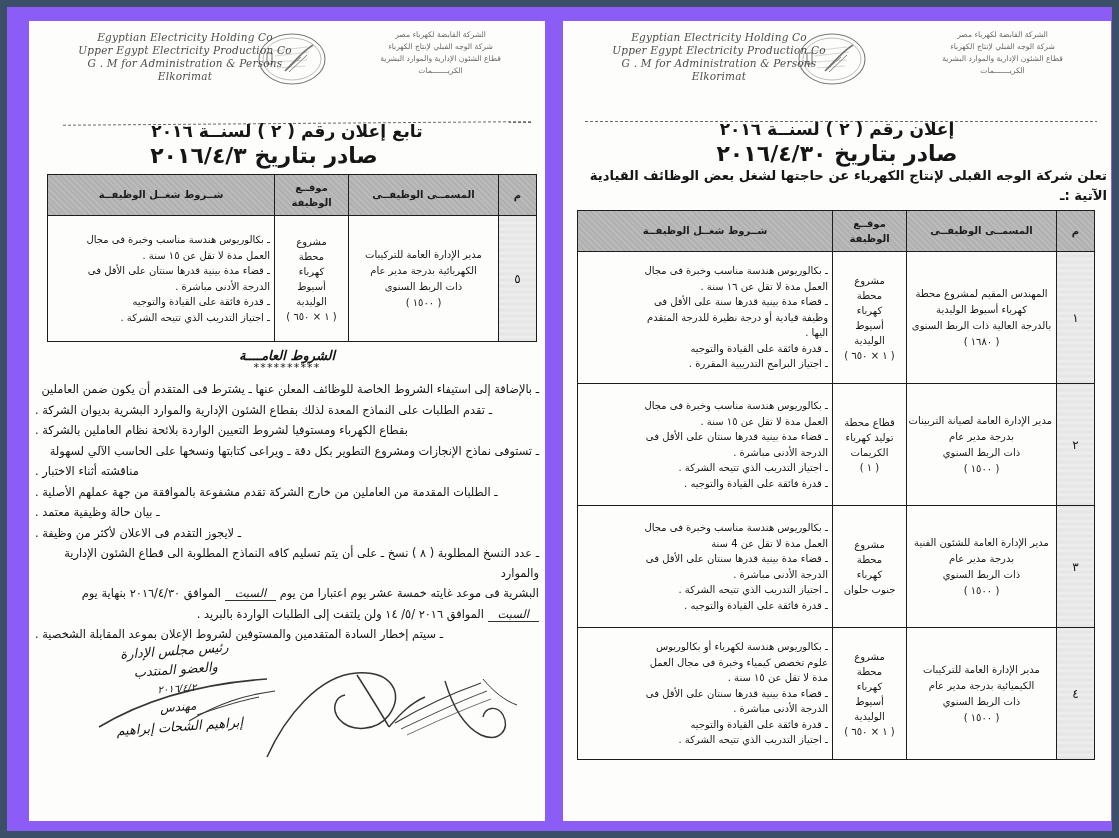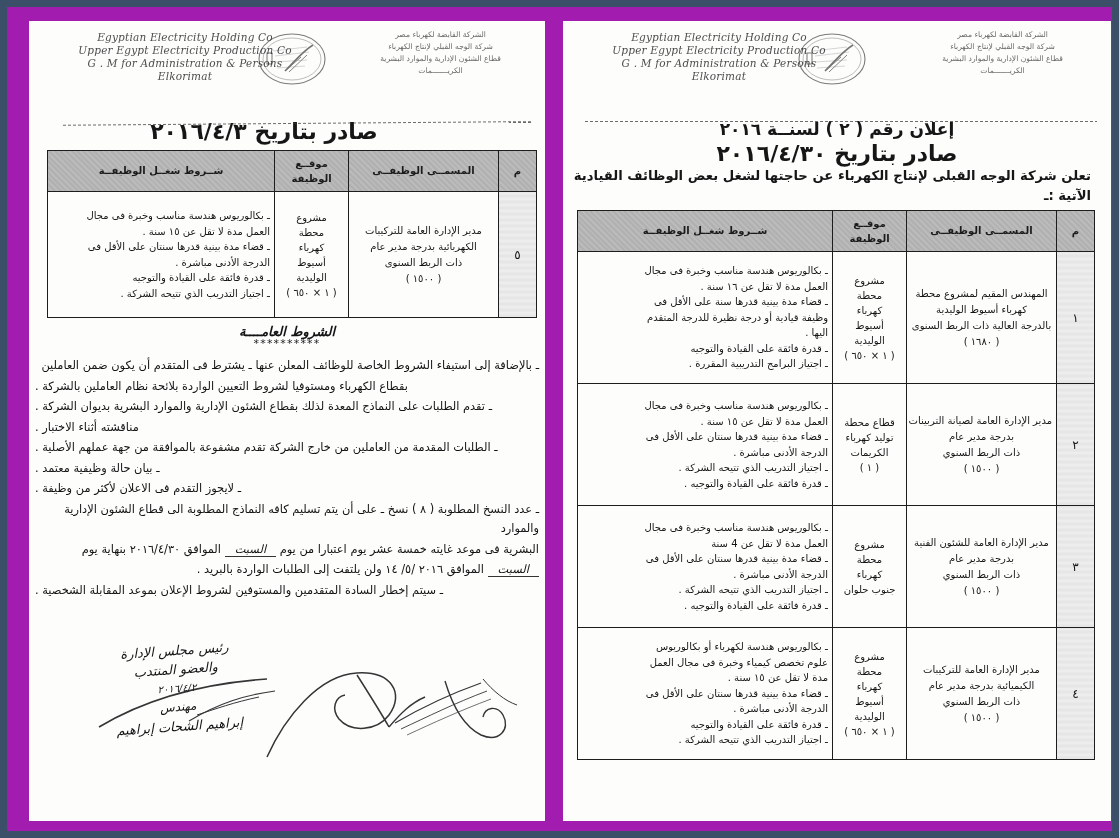--- a/index.html
+++ b/index.html
@@ -6,21 +6,21 @@
   html, body {
     margin: 0; padding: 0;
     width: 1119px; height: 838px;
     background: #ffffff;
     font-family: "DejaVu Sans", "Liberation Sans", sans-serif;
   }
   #frame {
     position: absolute;
     left: 0; top: 0;
     width: 1119px; height: 838px;
-    background: #a21caf;
+    background: #8b5cf6;
     border: 7px solid #3b5068;
     overflow: hidden;
   }
   .scan {
     position: absolute;
     background: #fdfdfc;
     overflow: hidden;
   }
   
   #page-left  { left: 22px;  top: 14px; width: 516px; height: 800px; }
@@ -87,21 +87,21 @@
   .headline .l2 {
     font-size: 22px;
     line-height: 25px;
     font-weight: 600;
   }
   .headline .l3 {
     font-size: 13.2px;
     line-height: 20px;
     font-weight: 700;
     text-align: right;
-    padding-right: 20px;
+    padding-right: 4px;
     filter: blur(.15px);
   }
 
   
   table.jobs {
     direction: rtl;
     border-collapse: collapse;
     width: 100%;
     table-layout: fixed;
     font-size: 10px;
@@ -222,20 +222,21 @@
         <div>الشركة القابضة لكهرباء مصر</div>
         <div>شركة الوجه القبلي لإنتاج الكهرباء</div>
         <div>قطاع الشئون الإدارية والموارد البشرية</div>
         <div>الكريـــــــمات</div>
       </div>
     </div>
 
     <div class="rule" style="left:34px; top:102px; width:470px; transform:rotate(-.45deg);"></div>
 
     <div class="headline" style="margin-top:16px;">
+      <div class="l1">تابع إعلان رقم ( ٢ ) لسنــة ٢٠١٦</div>
       <div class="l2" style="padding-right:46px;">صادر بتاريخ ٢٠١٦/٤/٣</div>
     </div>
 
     <div style="padding:6px 8px 0 18px;">
       <table class="jobs">
         <thead>
           <tr>
             <th class="c-num">م</th>
             <th class="c-title">المسمــى الوظيفــى</th>
             <th class="c-loc">موقــع الوظيفة</th>
@@ -270,22 +271,23 @@
             </tr>
           </tbody>
       </table>
     </div>
 
     <div class="gc-title">الشروط العامــــة</div>
     <div class="gc-stars">**********</div>
 
     <div class="gc-body" id="gc-body">
         <p class="rt">ـ بالإضافة إلى استيفاء الشروط الخاصة للوظائف المعلن عنها ـ يشترط فى المتقدم أن يكون ضمن العاملين</p>
+        <p class="ind">ـ تقدم الطلبات على النماذج المعدة لذلك بقطاع الشئون الإدارية والموارد البشرية بديوان الشركة .</p>
         <p class="ind">بقطاع الكهرباء ومستوفيا لشروط التعيين الواردة بلائحة نظام العاملين بالشركة .</p>
-        <p class="ind">ـ تقدم الطلبات على النماذج المعدة لذلك بقطاع الشئون الإدارية والموارد البشرية بديوان الشركة .</p>
+        <p class="rt">ـ تستوفى نماذج الإنجازات ومشروع التطوير بكل دقة ـ ويراعى كتابتها ونسخها على الحاسب الآلي لسهولة</p>
         <p class="ind">مناقشته أثناء الاختبار .</p>
         <p class="ind">ـ الطلبات المقدمة من العاملين من خارج الشركة تقدم مشفوعة بالموافقة من جهة عملهم  الأصلية .</p>
         <p class="ind">ـ بيان حالة وظيفية معتمد .</p>
         <p class="ind">ـ لايجوز التقدم فى الاعلان لأكثر من وظيفة .</p>
         <p class="rt">ـ عدد النسخ المطلوبة ( ٨ ) نسخ ـ على أن يتم تسليم كافه النماذج المطلوبة الى قطاع الشئون الإدارية والموارد</p>
         <p class="rt">البشرية فى موعد غايته خمسة عشر يوم  اعتبارا من يوم <span class="hand">السبت</span> الموافق ٢٠١٦/٤/٣٠ بنهاية يوم</p>
         <p class="rt"><span class="hand">السبت</span> الموافق ٢٠١٦ /٥/ ١٤ ولن يلتفت إلى الطلبات الواردة بالبريد .</p>
         <p class="ind">ـ  سيتم إخطار السادة المتقدمين والمستوفين لشروط الإعلان  بموعد المقابلة الشخصية .</p>
       </div>
 

